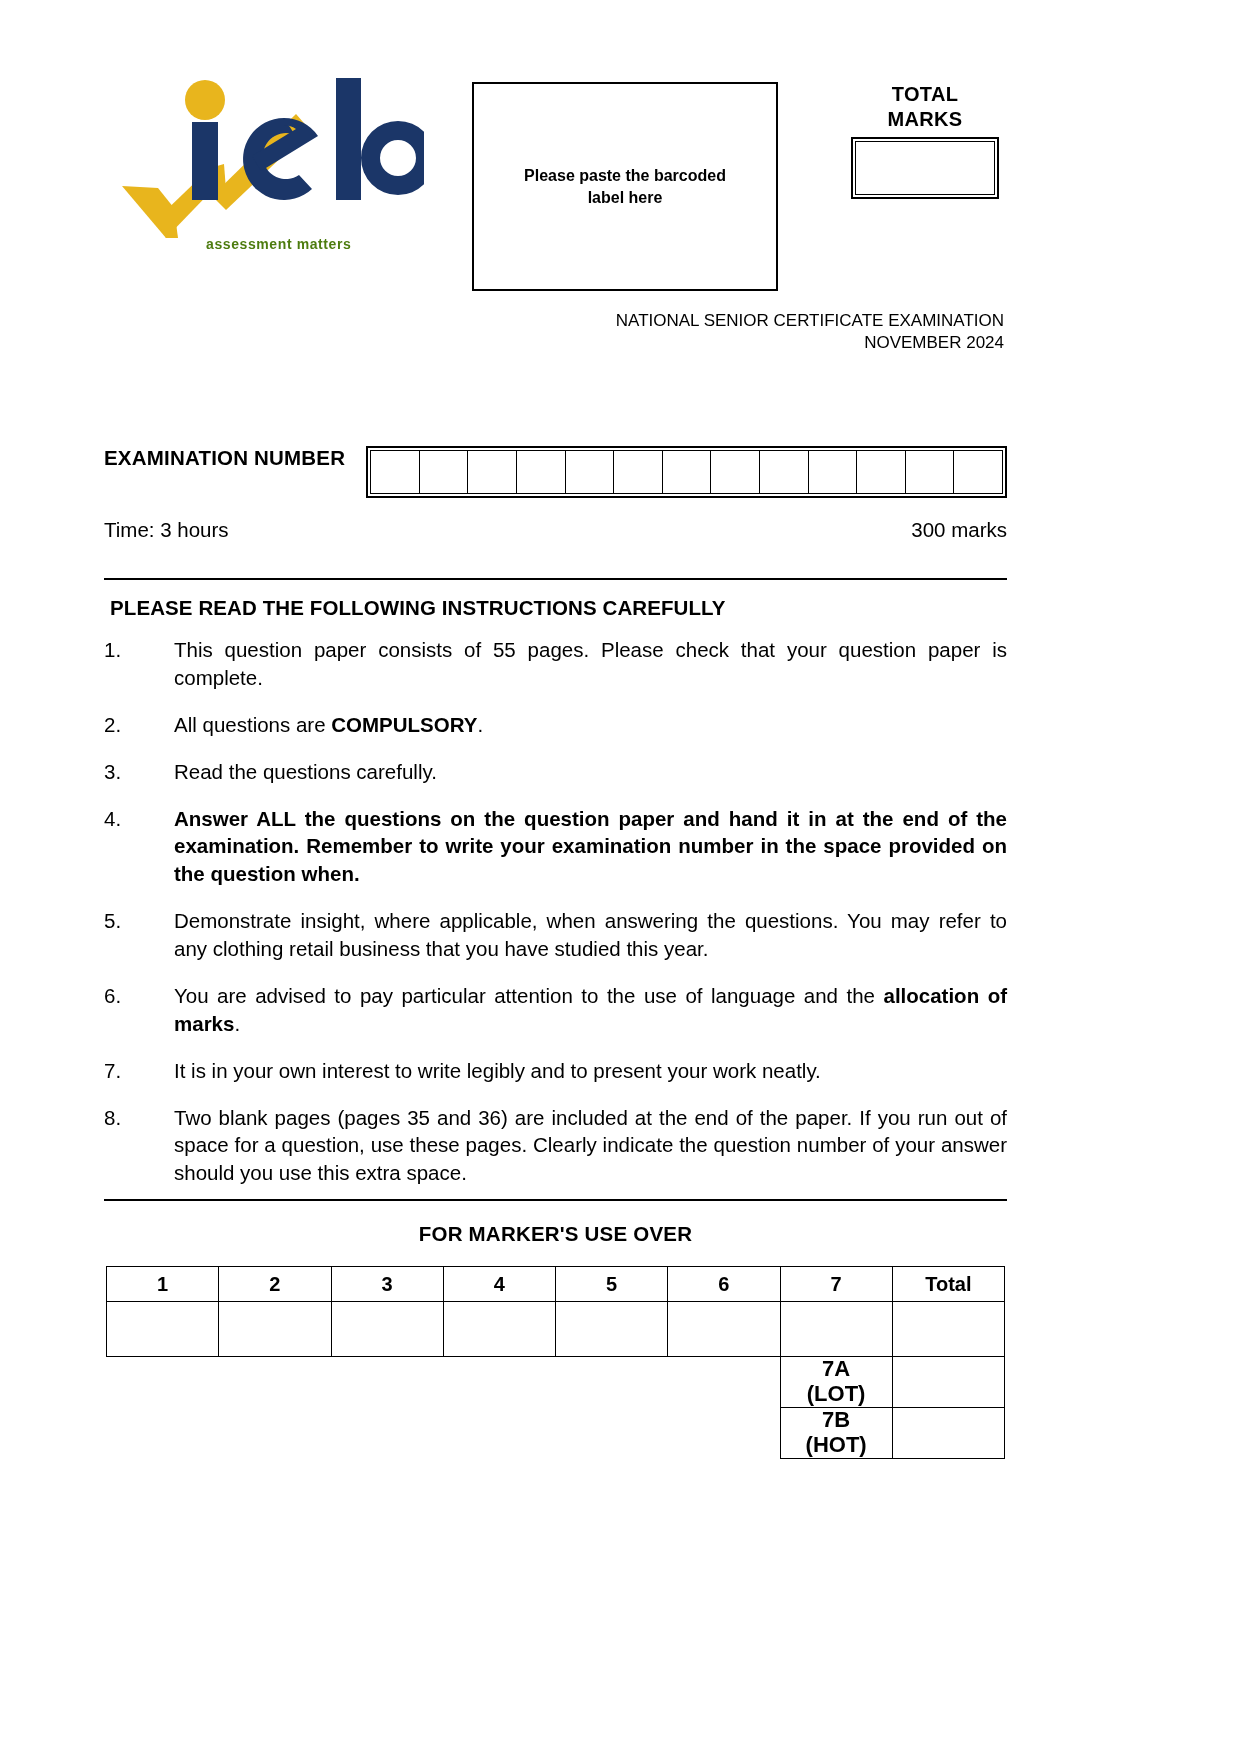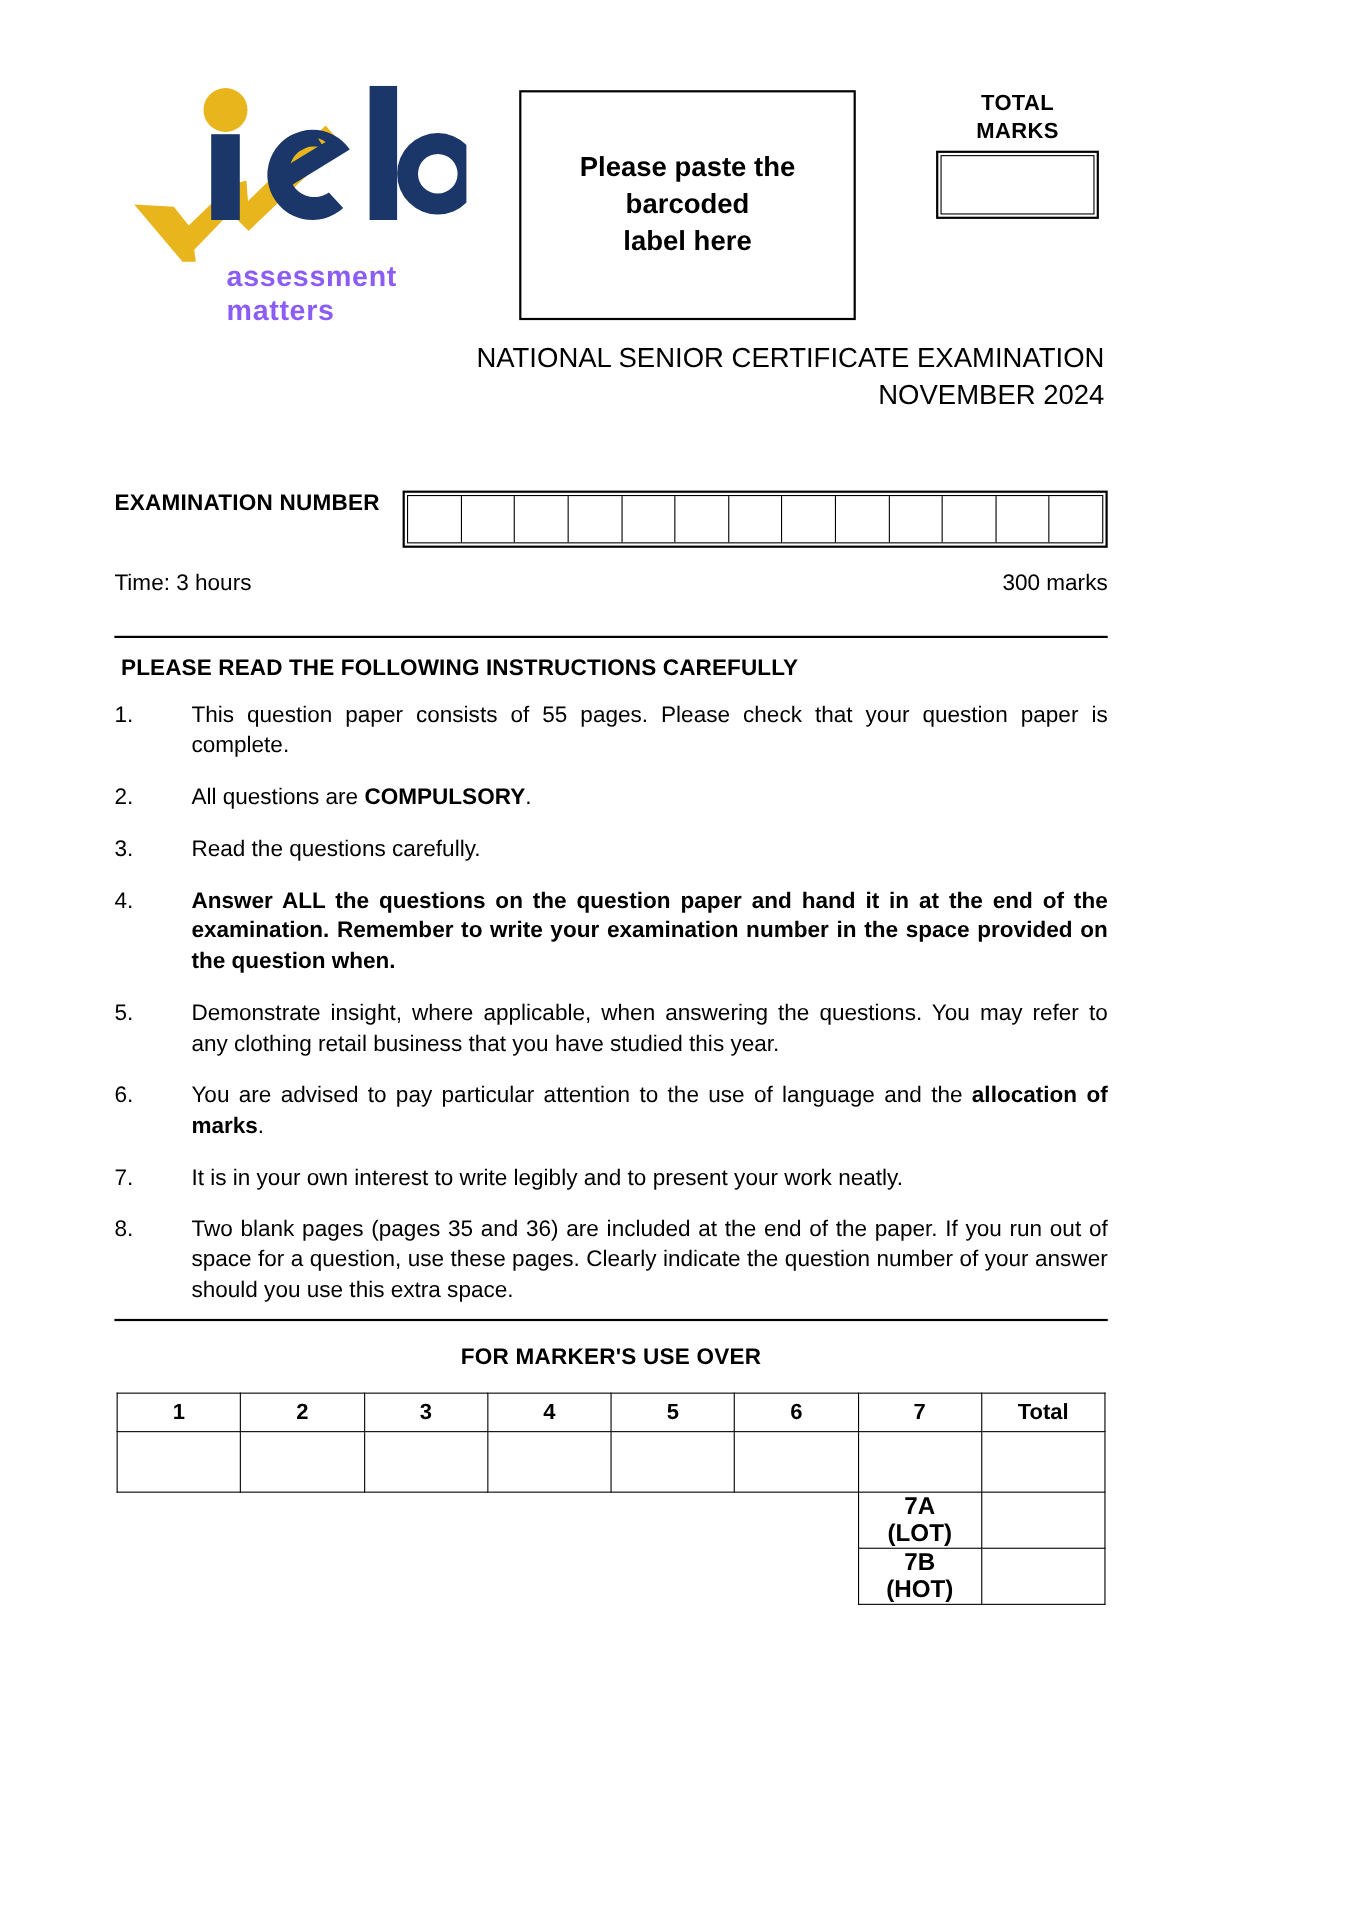--- a/index.html
+++ b/index.html
@@ -37,41 +37,41 @@
     left: 10px;
     top: 8px;
     width: 310px;
     height: 195px;
   }
   .logo-svg { display: block; }
   .logo-tagline {
     position: absolute;
     left: 92px;
     top: 158px;
-    font-size: 26px;
-    font-weight: bold;
-    color: #8b5cf6;
+    font-size: 14px;
+    font-weight: bold;
+    color: #4d7c0f;
     letter-spacing: 0.6px;
     font-family: "Liberation Sans", sans-serif;
   }
 
   .barcode-box {
     position: absolute;
     left: 368px;
     top: 12px;
     width: 306px;
     height: 209px;
     border: 2px solid #000;
     box-sizing: border-box;
     display: flex;
     align-items: center;
     justify-content: center;
   }
   .barcode-text {
-    font-size: 25px;
+    font-size: 16px;
     font-weight: bold;
     text-align: center;
     line-height: 1.35;
     width: 260px;
   }
 
   .total-marks-wrap {
     position: absolute;
     left: 746px;
     top: 12px;
@@ -99,21 +99,21 @@
     border: 1px solid #000;
   }
 
   
   .exam-title-block {
     position: absolute;
     left: 104px;
     top: 310px;
     width: 900px;
     text-align: right;
-    font-size: 25px;
+    font-size: 17px;
     line-height: 1.32;
   }
   .subject-title {
     position: absolute;
     left: 104px;
     top: 388px;
     width: 900px;
     text-align: center;
     font-size: 20.5px;
     font-weight: bold;

